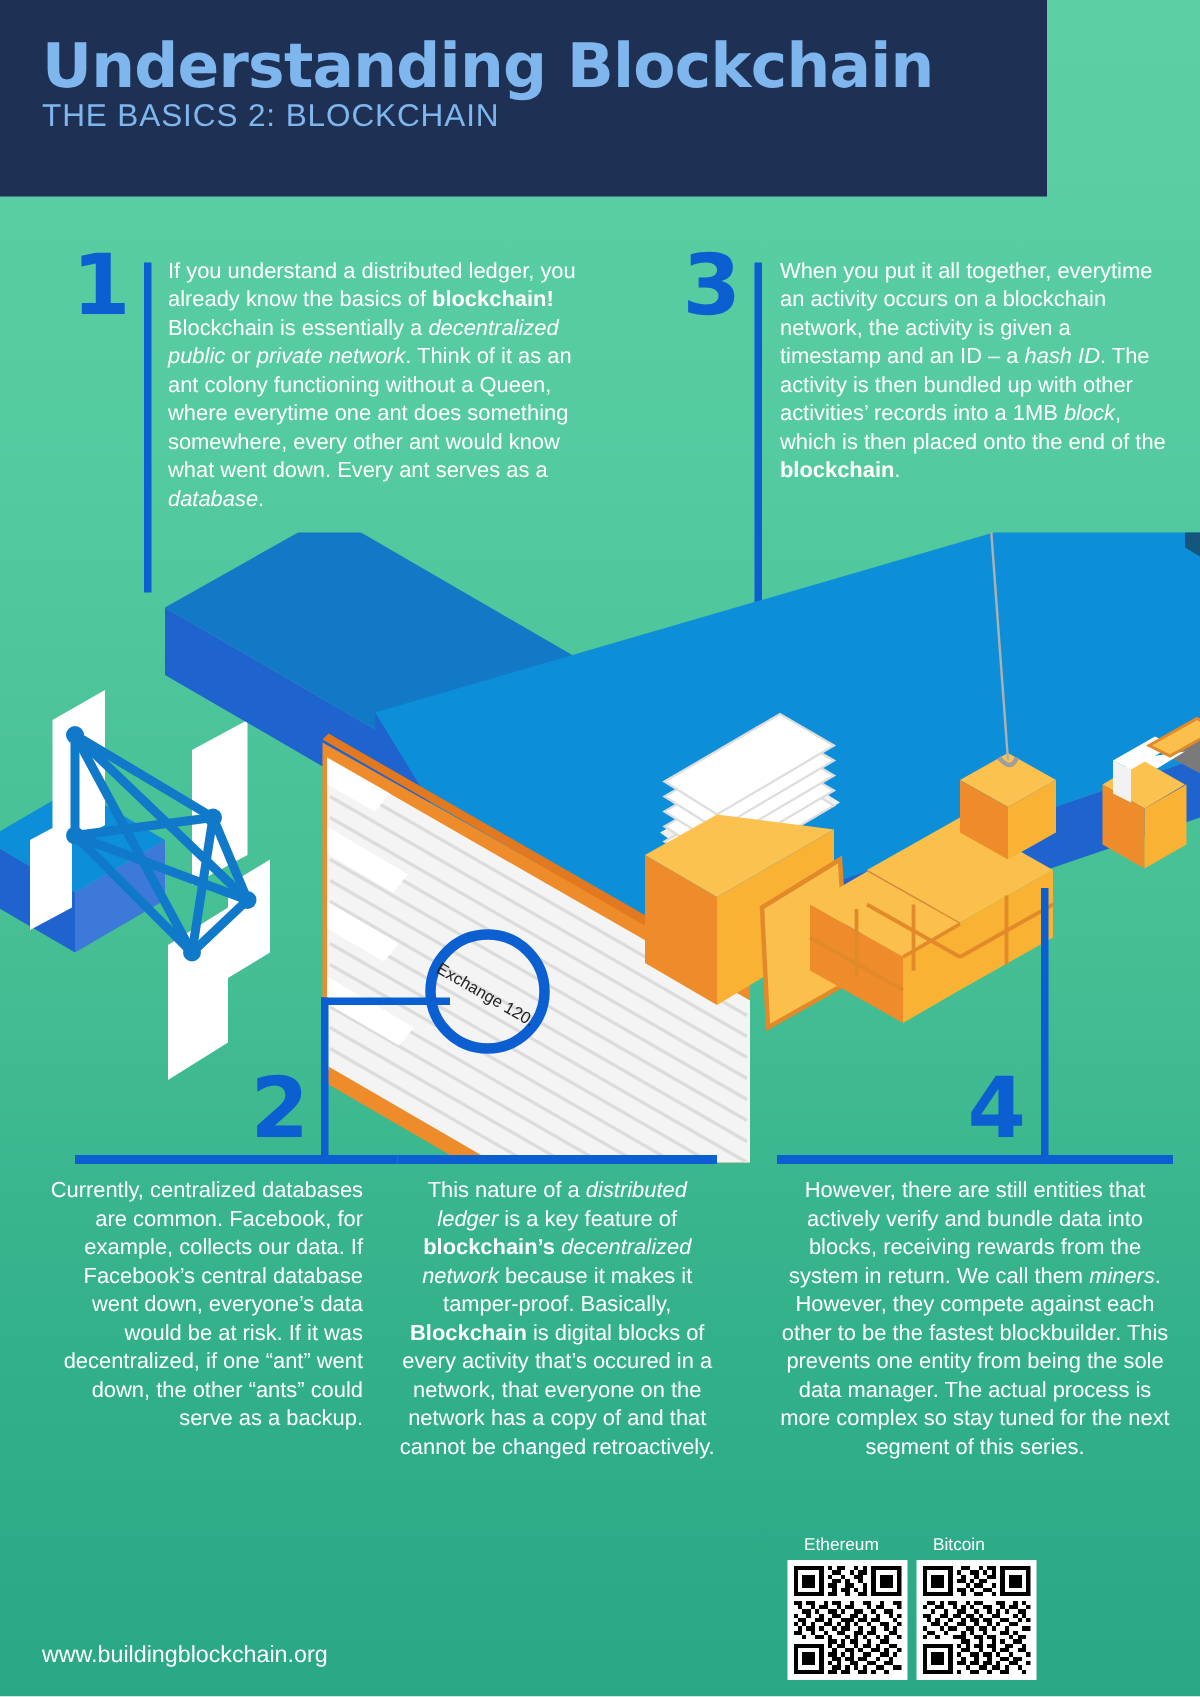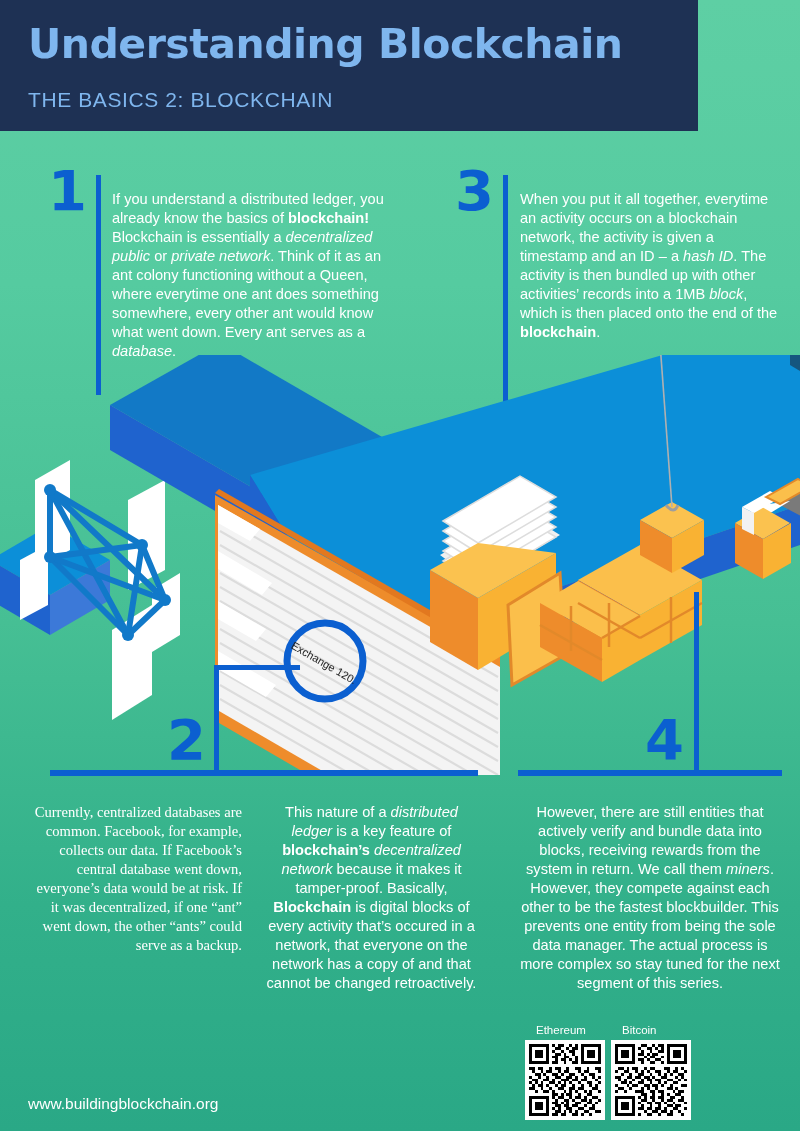--- a/index.html
+++ b/index.html
@@ -14,37 +14,36 @@
     position:absolute;left:0;top:0;width:664px;height:131px;
     background:#1E3154;
     padding-left:34px;
   }
   .header .title{
     position:absolute;left:28px;top:20px;
     font-size:41px;font-weight:bold;color:#7FB6EE;letter-spacing:-0.5px;
     font-family:"DejaVu Sans", sans-serif;
   }
   .header .subtitle{
-    position:absolute;left:28px;top:88px;
+    position:absolute;left:28px;top:66px;
     font-size:21px;color:#7FB6EE;letter-spacing:0.6px;
     font-family:"Liberation Sans", sans-serif;
   }
 
   
   .numeral{
     position:absolute;color:#0B5FD0;font-weight:bold;
     font-family:"DejaVu Sans", sans-serif;line-height:1;
   }
   .vrule{position:absolute;background:#0B5FD0;width:5px;}
   .hrule{position:absolute;background:#0B5FD0;height:6px;}
 
   .body-text{
     position:absolute;color:#FFFFFF;font-size:14.6px;line-height:1.30;
     font-family:"Liberation Sans", sans-serif;
-    margin-top:18px;
   }
   .body-text b{font-weight:bold;}
   .body-text i{font-style:italic;}
 
   
   .illus{position:absolute;left:0;top:355px;width:800px;height:420px;}
 
   
   .site-url{
     position:absolute;left:28px;top:1095px;color:#FFFFFF;font-size:15.5px;
@@ -282,21 +281,21 @@
     </svg>
   </div>
 
   <div class="vrule" style="left:214px;top:665px;height:108px;"></div>
   <div class="hrule" style="left:214px;top:665px;width:86px;height:5px;"></div>
 
   <div class="vrule" style="left:694px;top:592px;height:182px;"></div>
 
   <div class="numeral" style="left:167px;top:712px;font-size:56px;">2</div>
   <div class="hrule" style="left:50px;top:770px;width:215px;"></div>
-  <div class="body-text" style="left:30px;top:785px;width:212px;text-align:right;font-family:Liberation Serif, serif;">
+  <div class="body-text" style="left:30px;top:785px;width:212px;text-align:right;">
     Currently, centralized databases are common. Facebook, for example, collects
     our data. If Facebook’s central database went down, everyone’s data
     would be at risk. If it was decentralized, if one “ant” went down,
     the other “ants” could serve as a backup.
   </div>
 
   <div class="hrule" style="left:265px;top:770px;width:213px;"></div>
   <div class="body-text" style="left:265px;top:785px;width:213px;text-align:center;">
     This nature of a <i>distributed ledger</i> is a key feature of
     <b>blockchain’s</b> <i>decentralized network</i> because it makes it

